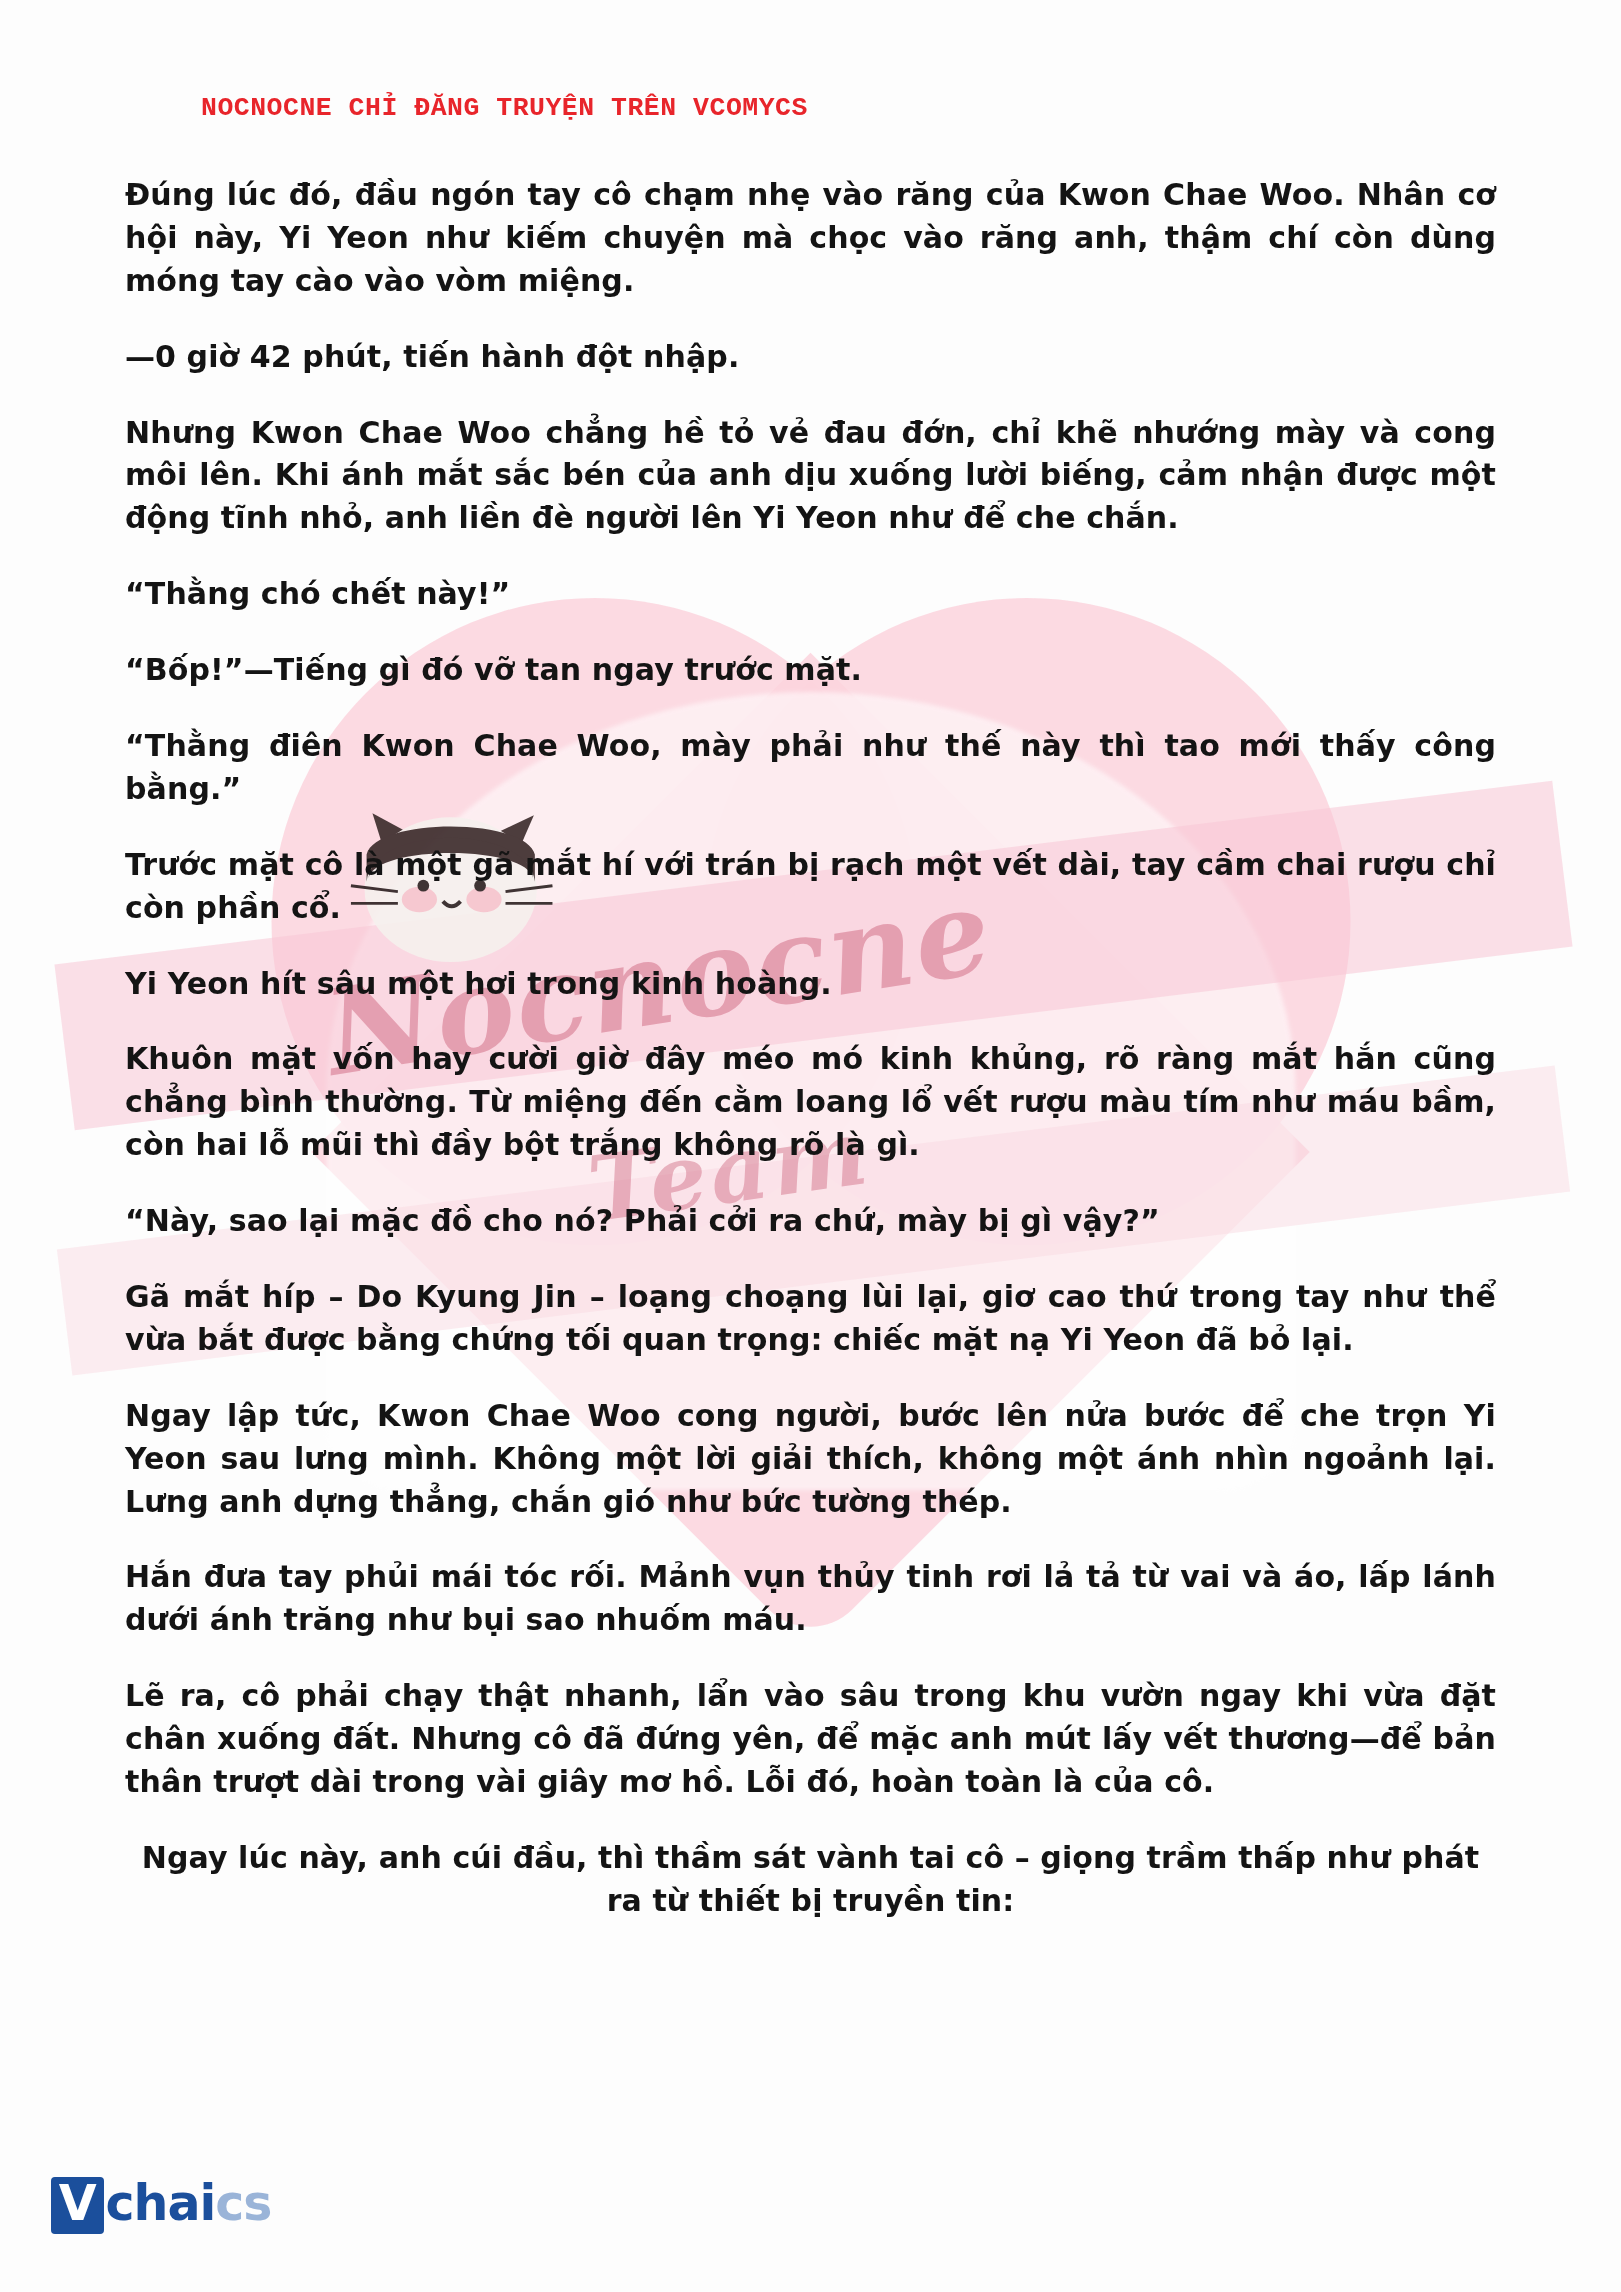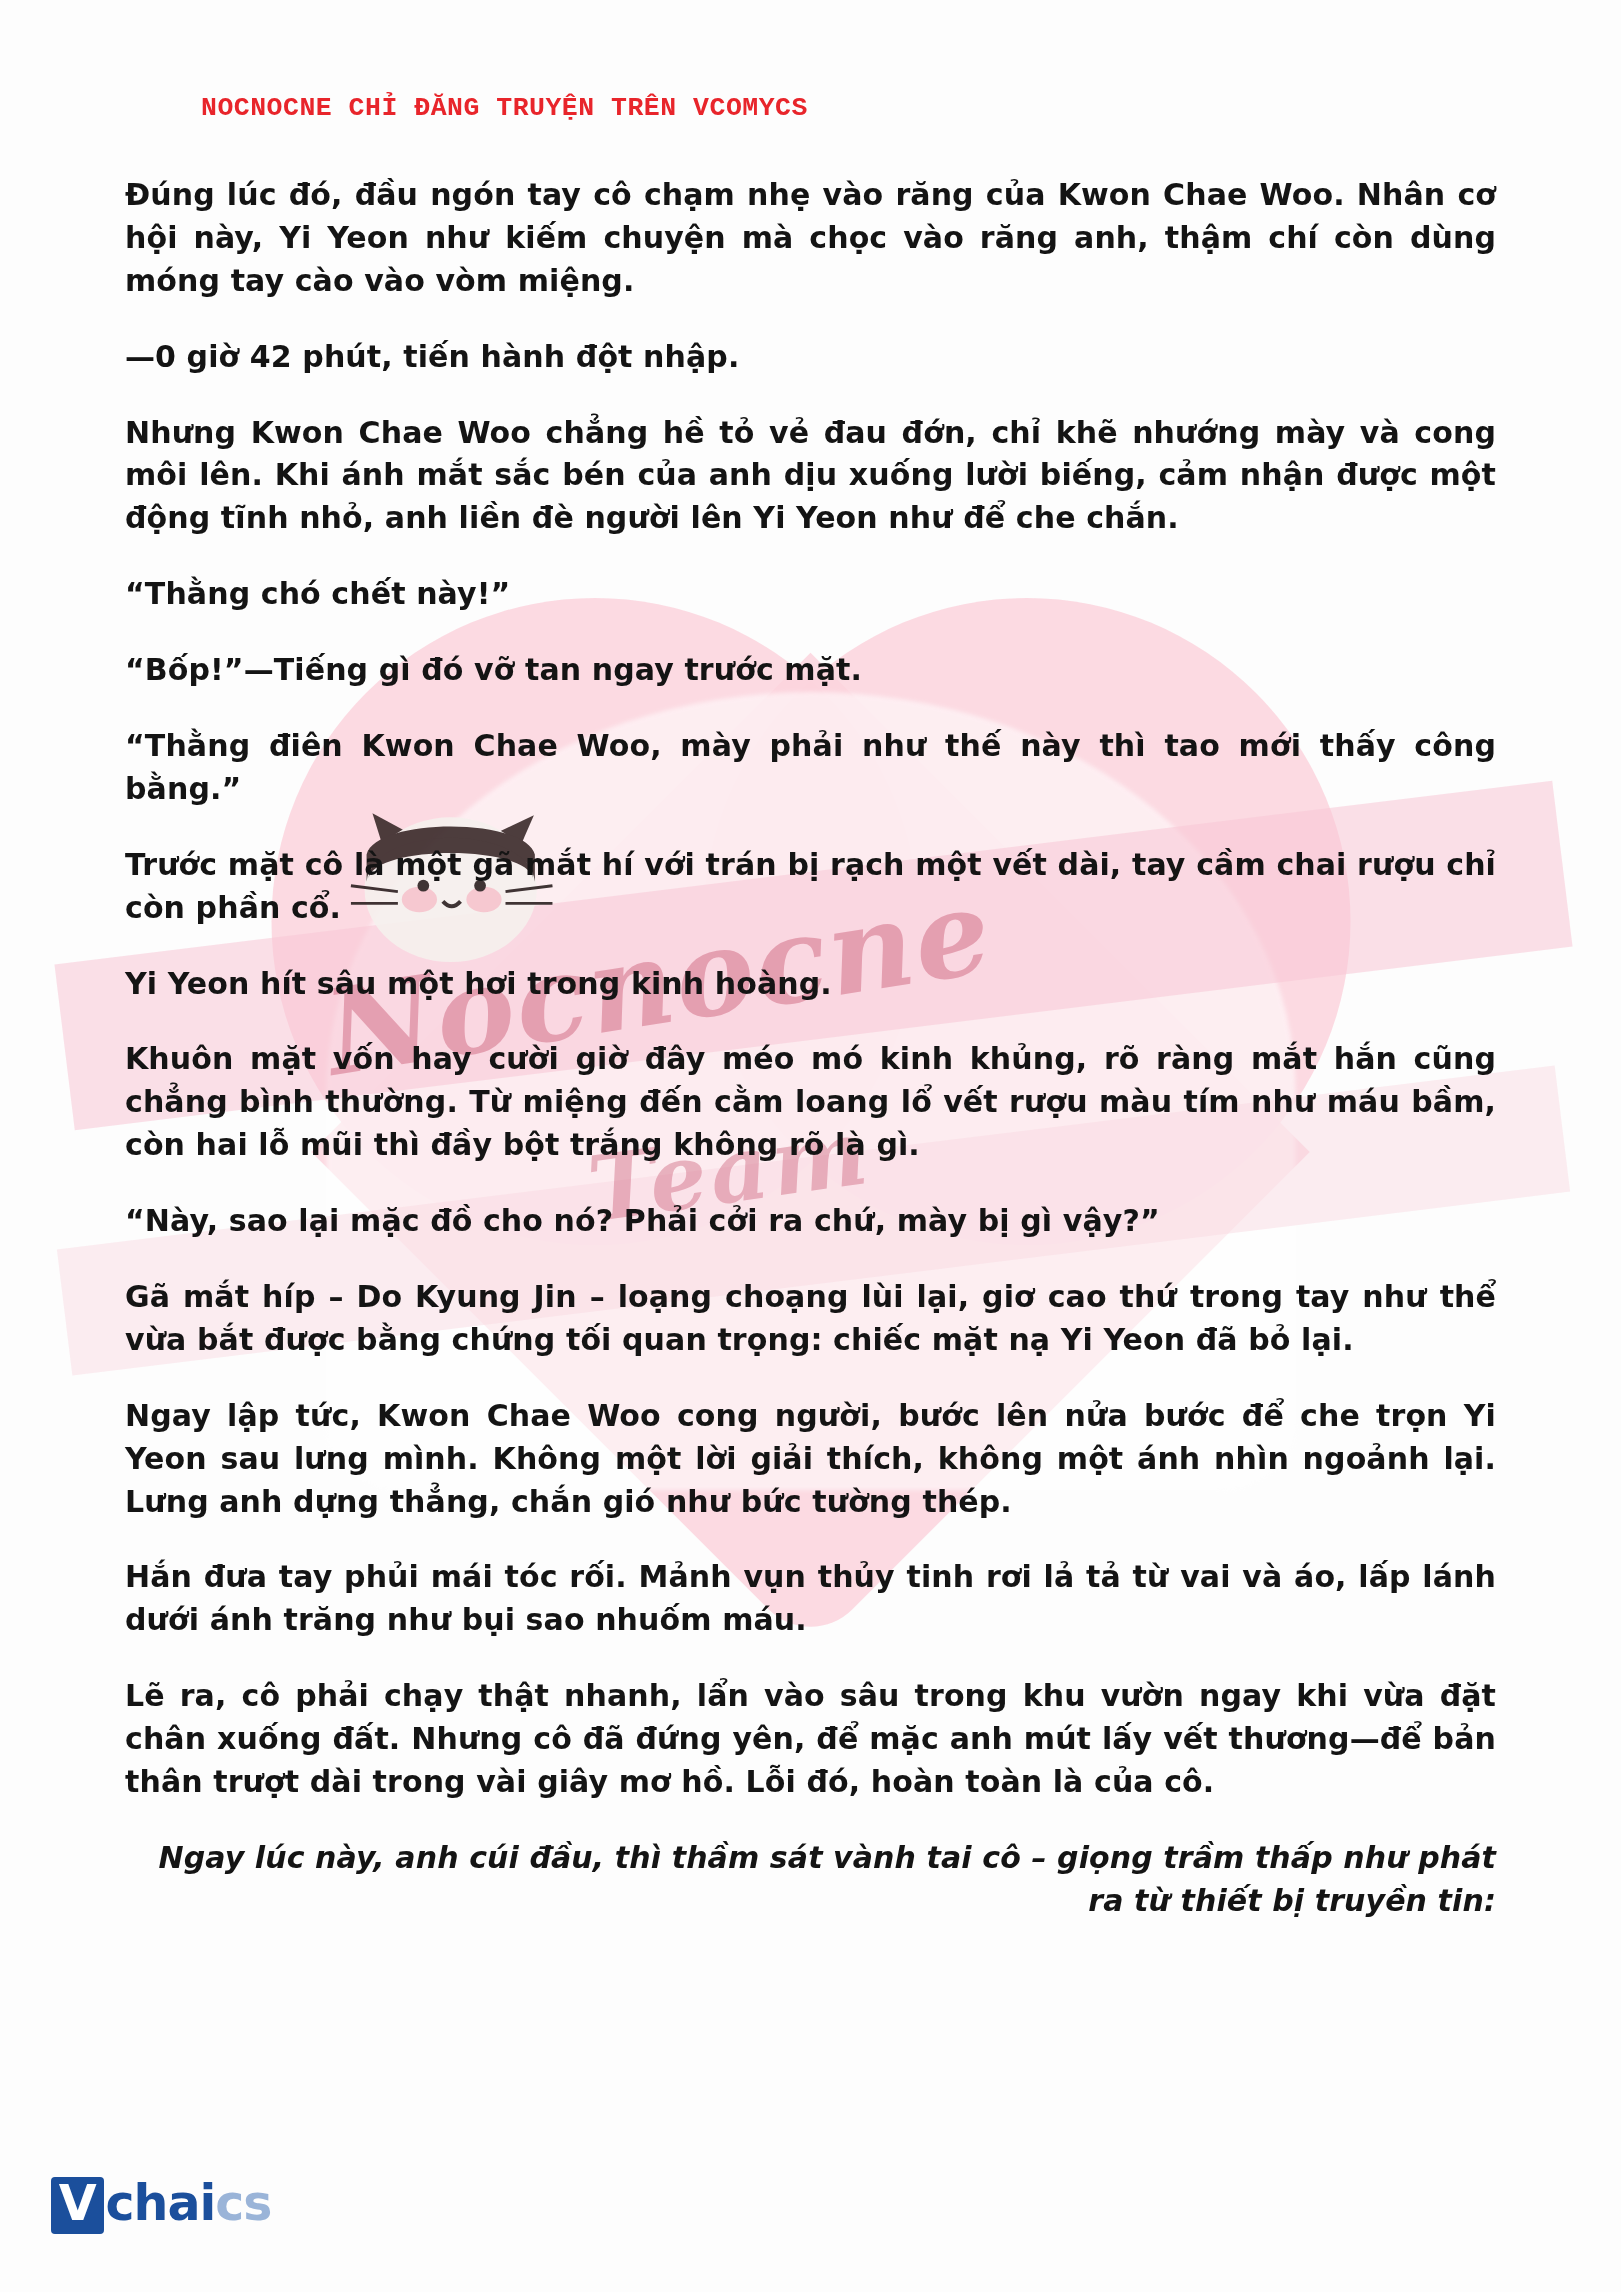--- a/index.html
+++ b/index.html
@@ -136,21 +136,21 @@
   p.para {
     margin: 0 0 33px 0;
     font-size: 30px;
     line-height: 1.43;
     color: #141414;
     font-weight: 600;
     text-align: justify;
     text-justify: inter-word;
     letter-spacing: 0.1px;
   }
-  p.para:last-child { text-align: right; font-style: italic; }
+  p.para:last-child { text-align: center; }
 
   
   .footer-logo {
     position: absolute;
     left: 51px;
     bottom: 59px;
     z-index: 3;
     font-family: "DejaVu Sans", sans-serif;
     font-weight: 700;
     font-size: 49px;

